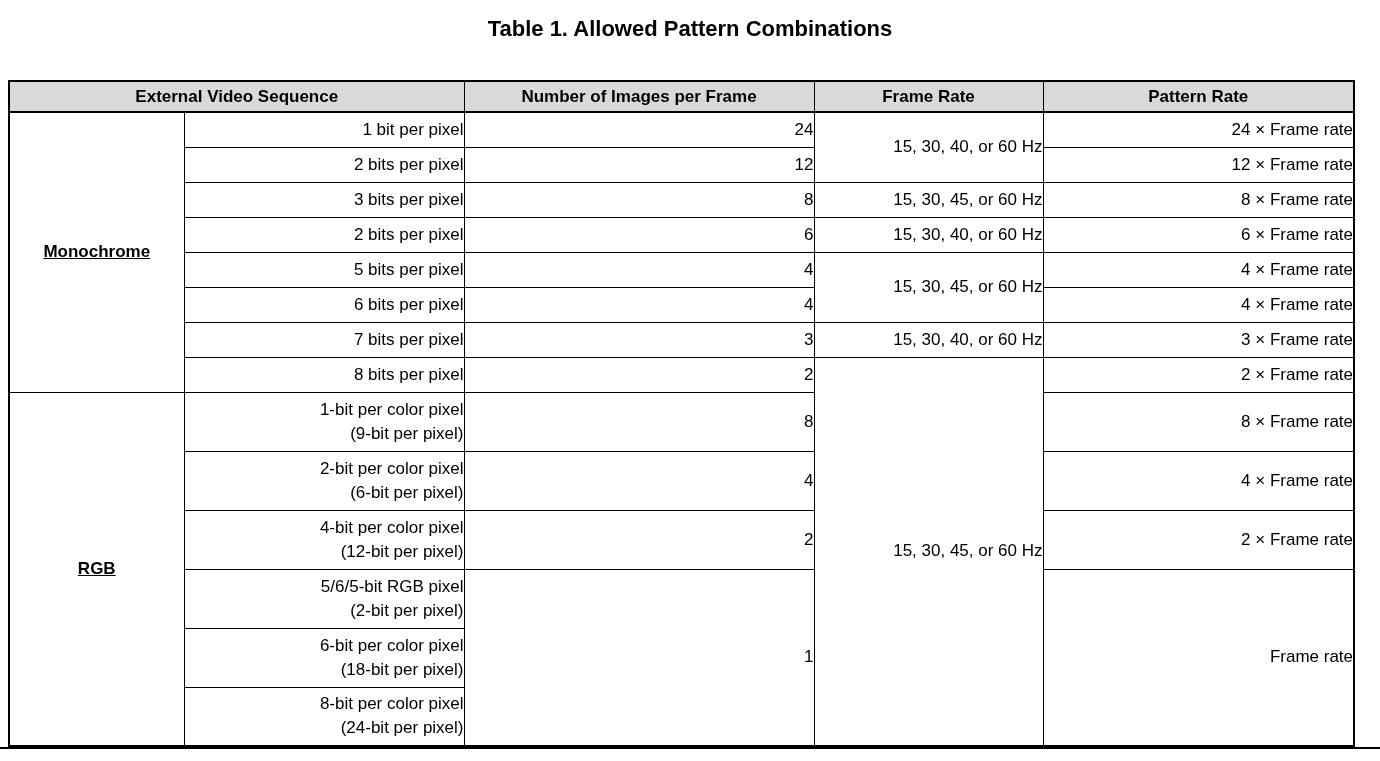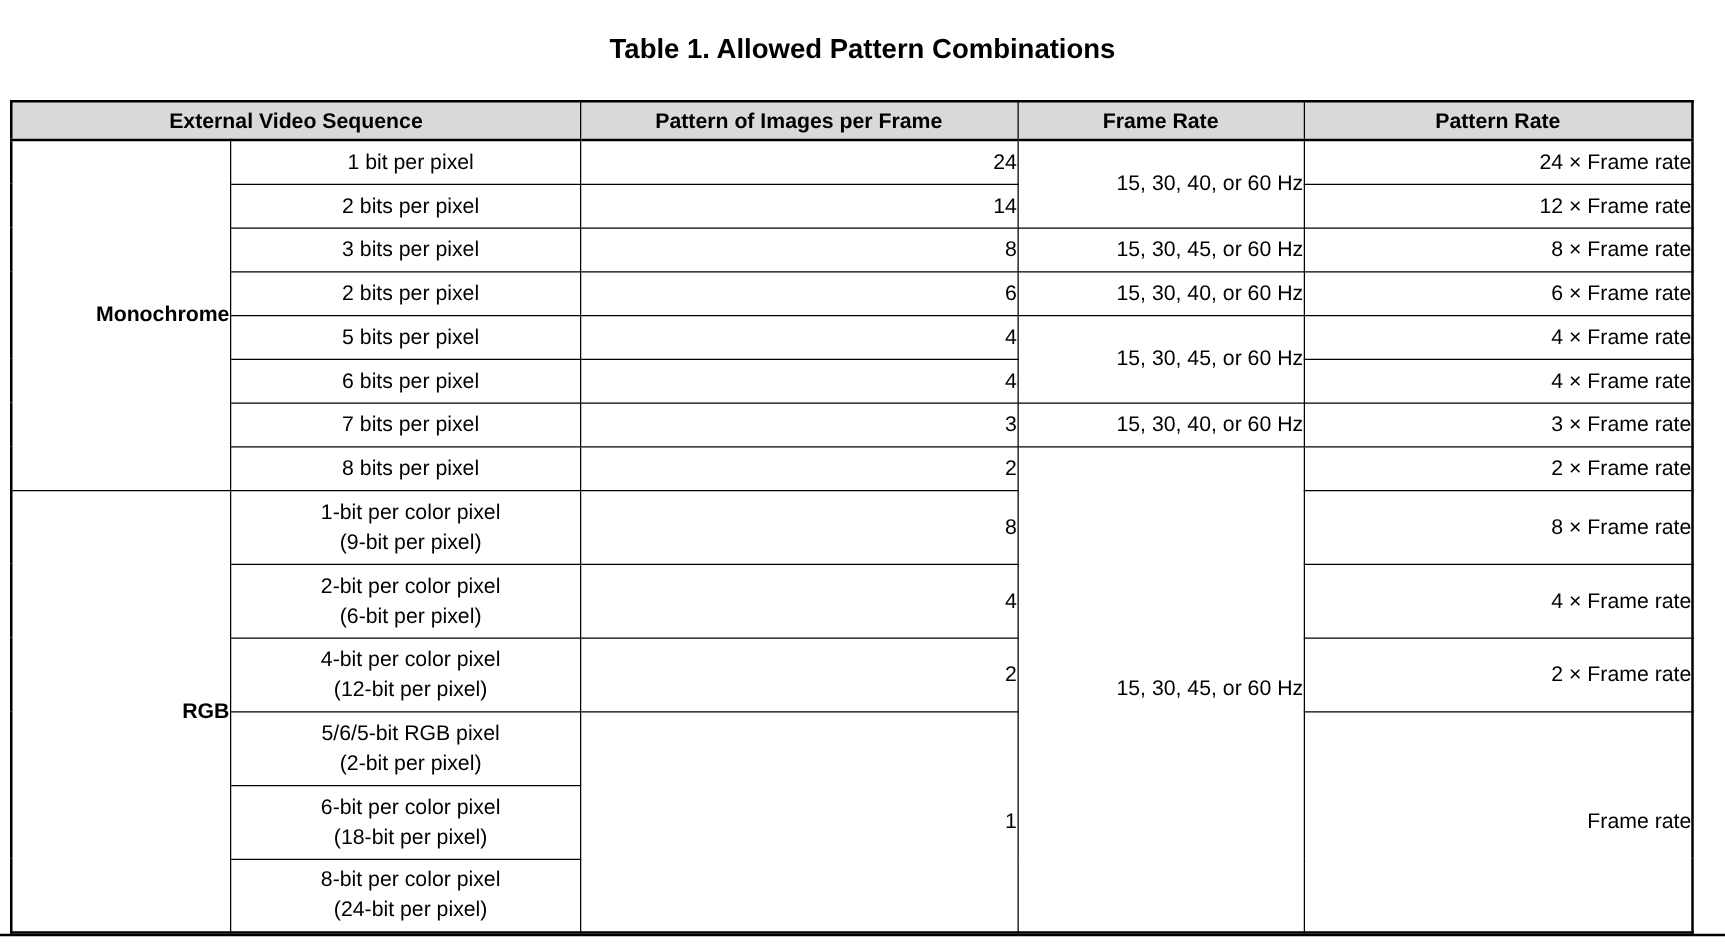--- a/index.html
+++ b/index.html
@@ -13,21 +13,21 @@
     color: #000000;
   }
   .page {
     position: relative;
     width: 1380px;
     height: 761px;
     background: #ffffff;
   }
   .doc-title {
     position: absolute;
-    top: 26px;
+    top: 16px;
     left: 0;
     width: 1380px;
     text-align: center;
     font-size: 22px;
     font-weight: bold;
     line-height: 26px;
   }
   table.pattern-table {
     position: absolute;
     top: 80px;
@@ -48,24 +48,25 @@
     background: #d9d9d9;
     font-weight: bold;
     text-align: center;
     height: 29px;
     border-bottom: 2px solid #000000;
   }
   tr.r-s { height: 35px; }
   tr.r-d { height: 59px; }
   td.cat {
     font-weight: bold;
-    text-align: right;
+    text-align: center;
+    text-decoration: underline;
   }
   td.bits {
-    text-align: center;
+    text-align: right;
     padding-left: 9px;
     white-space: pre-line;
     margin-top: 46px;
   }
   td.num, td.fr, td.pr {
     text-align: right;
   }
   .page-rule {
     position: absolute;
     top: 747px;
@@ -86,35 +87,35 @@
     <colgroup>
       <col style="width:175px">
       <col style="width:280px">
       <col style="width:350px">
       <col style="width:229px">
       <col style="width:311px">
     </colgroup>
     <tbody>
       <tr>
         <th colspan="2">External Video Sequence</th>
-        <th>Pattern of Images per Frame</th>
+        <th>Number of Images per Frame</th>
         <th>Frame Rate</th>
         <th>Pattern Rate</th>
       </tr>
 
       <tr class="r-s">
         <td class="cat" rowspan="8">Monochrome</td>
         <td class="bits">1 bit per pixel</td>
         <td class="num">24</td>
         <td class="fr" rowspan="2">15, 30, 40, or 60 Hz</td>
         <td class="pr">24 × Frame rate</td>
       </tr>
       <tr class="r-s">
         <td class="bits">2 bits per pixel</td>
-        <td class="num">14</td>
+        <td class="num">12</td>
         <td class="pr">12 × Frame rate</td>
       </tr>
       <tr class="r-s">
         <td class="bits">3 bits per pixel</td>
         <td class="num">8</td>
         <td class="fr">15, 30, 45, or 60 Hz</td>
         <td class="pr">8 × Frame rate</td>
       </tr>
       <tr class="r-s">
         <td class="bits">2 bits per pixel</td>

